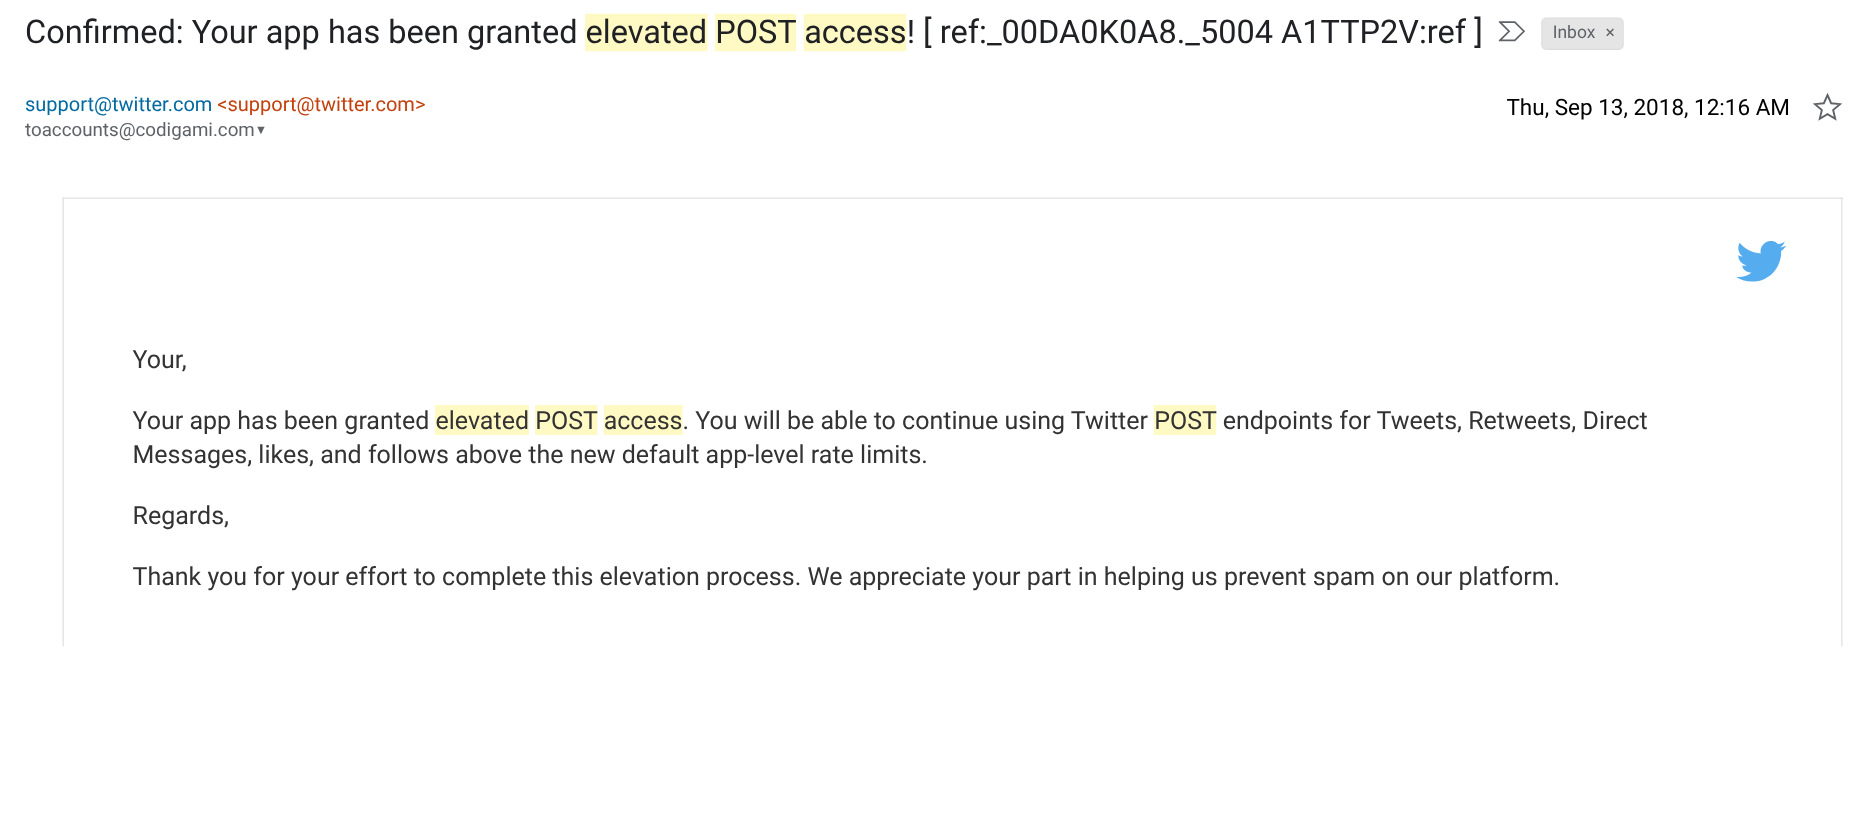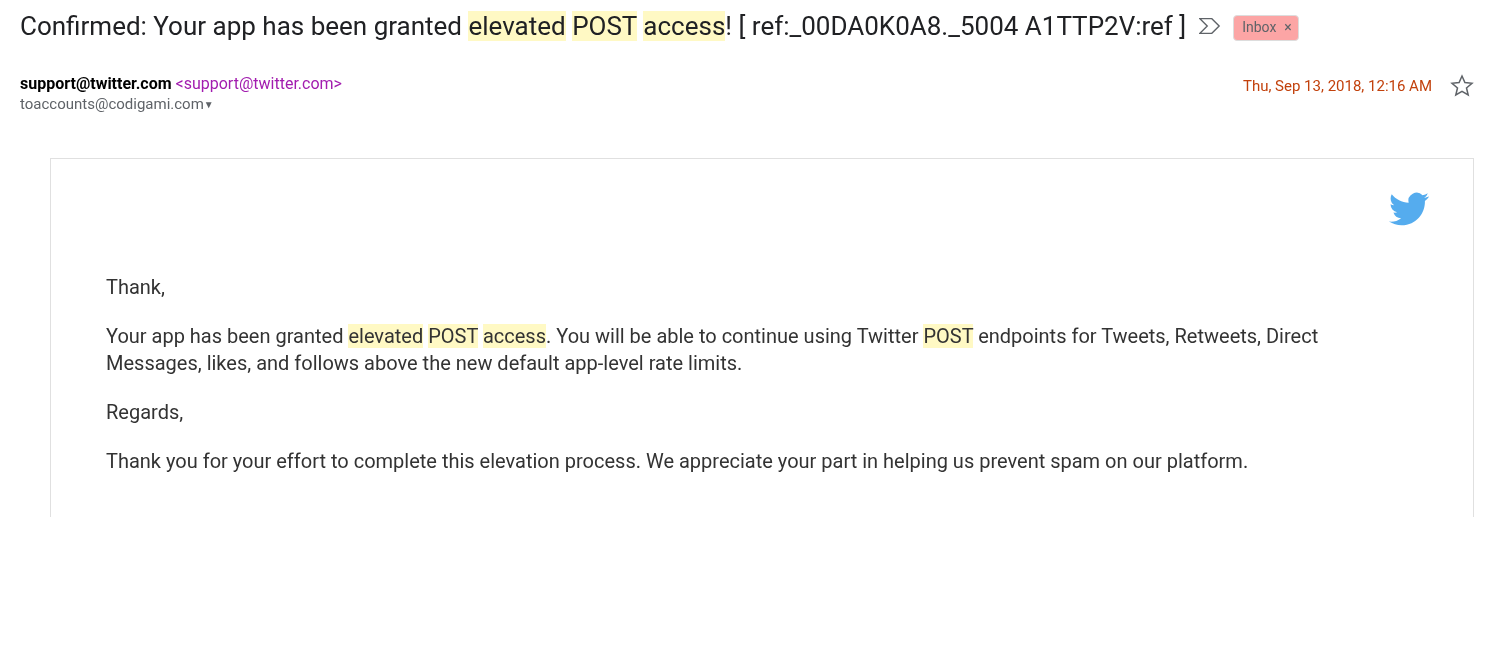--- a/index.html
+++ b/index.html
@@ -31,21 +31,21 @@
     .important-icon {
       display: inline-flex;
       align-items: center;
       margin-left: 6px;
       margin-right: 6px;
       color: #5f6368;
     }
     .inbox-label {
       display: inline-flex;
       align-items: center;
-      background: #fca5a5;
+      background: #e5e5e5;
       border: 1px solid #ddd;
       color: #5f6368;
       font-size: 14px;
       padding: 2px 2px 2px 8px;
       border-radius: 4px;
       vertical-align: middle;
     }
     .inbox-label .close-x {
       margin-left: 4px;
       font-size: 14px;
@@ -56,43 +56,43 @@
       display: flex;
       justify-content: space-between;
       align-items: flex-start;
       margin-top: 30px;
       margin-bottom: 4px;
     }
     .sender-info {
       font-size: 16px;
     }
     .sender-name {
-      font-weight: 700;
-      color: #000000;
+      font-weight: 400;
+      color: #0369a1;
     }
     .sender-email {
-      color: #a21caf;
+      color: #c2410c;
       font-weight: 400;
     }
     .recipient-line {
       font-size: 15px;
       color: #5f6368;
       display: flex;
       align-items: center;
       gap: 0;
       margin-top: 2px;
     }
     .header-right {
       display: flex;
       align-items: center;
       gap: 18px;
     }
     .timestamp {
-      font-size: 15px;
-      color: #c2410c;
+      font-size: 18px;
+      color: #000000;
     }
     .star-btn {
       color: #5f6368;
       cursor: pointer;
       display: flex;
       align-items: center;
     }
     .email-body-container {
       margin-top: 45px;
       margin-left: 30px;
@@ -158,20 +158,20 @@
   </div>
 </div>
 
 <div class="email-body-container">
   <div class="twitter-logo">
     <svg width="48" height="40" viewBox="0 0 24 24" fill="#55acee">
       <path d="M23.953 4.57a10 10 0 01-2.825.775 4.958 4.958 0 002.163-2.723c-.951.555-2.005.959-3.127 1.184a4.92 4.92 0 00-8.384 4.482C7.69 8.095 4.067 6.13 1.64 3.162a4.822 4.822 0 00-.666 2.475c0 1.71.87 3.213 2.188 4.096a4.904 4.904 0 01-2.228-.616v.06a4.923 4.923 0 003.946 4.827 4.996 4.996 0 01-2.212.085 4.936 4.936 0 004.604 3.417 9.867 9.867 0 01-6.102 2.105c-.39 0-.779-.023-1.17-.067a13.995 13.995 0 007.557 2.209c9.053 0 13.998-7.496 13.998-13.985 0-.21 0-.42-.015-.63A9.935 9.935 0 0024 4.59z"></path>
     </svg>
   </div>
   <div class="body-content">
-    <p>Thank,</p>
+    <p>Your,</p>
     <p>
       <span>Your app has been granted </span><span class="highlight">elevated</span><span> </span><span class="highlight">POST</span><span> </span><span class="highlight">access</span><span>. You will be able to continue using Twitter </span><span class="highlight">POST</span><span> endpoints for Tweets, Retweets, Direct Messages, likes, and follows above the new default app-level rate limits.</span>
     </p>
     <p>Regards,</p>
     <p>Thank you for your effort to complete this elevation process. We appreciate your part in helping us prevent spam on our platform.</p>
   </div>
 </div>
 
 </body></html>

